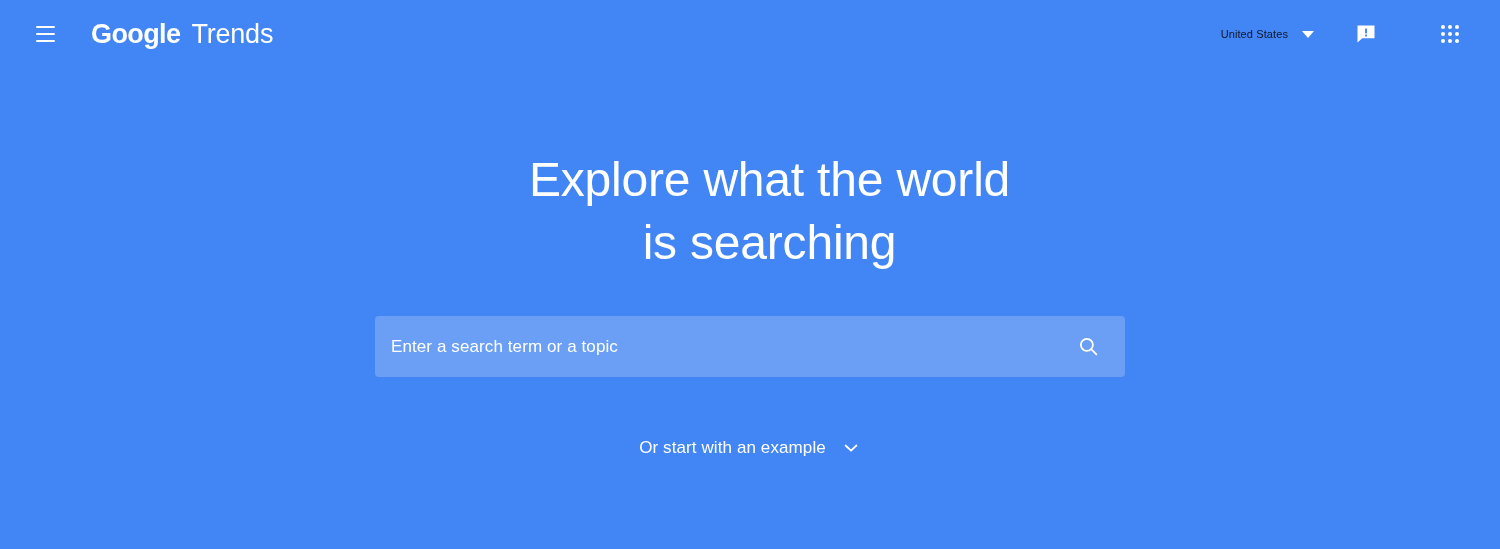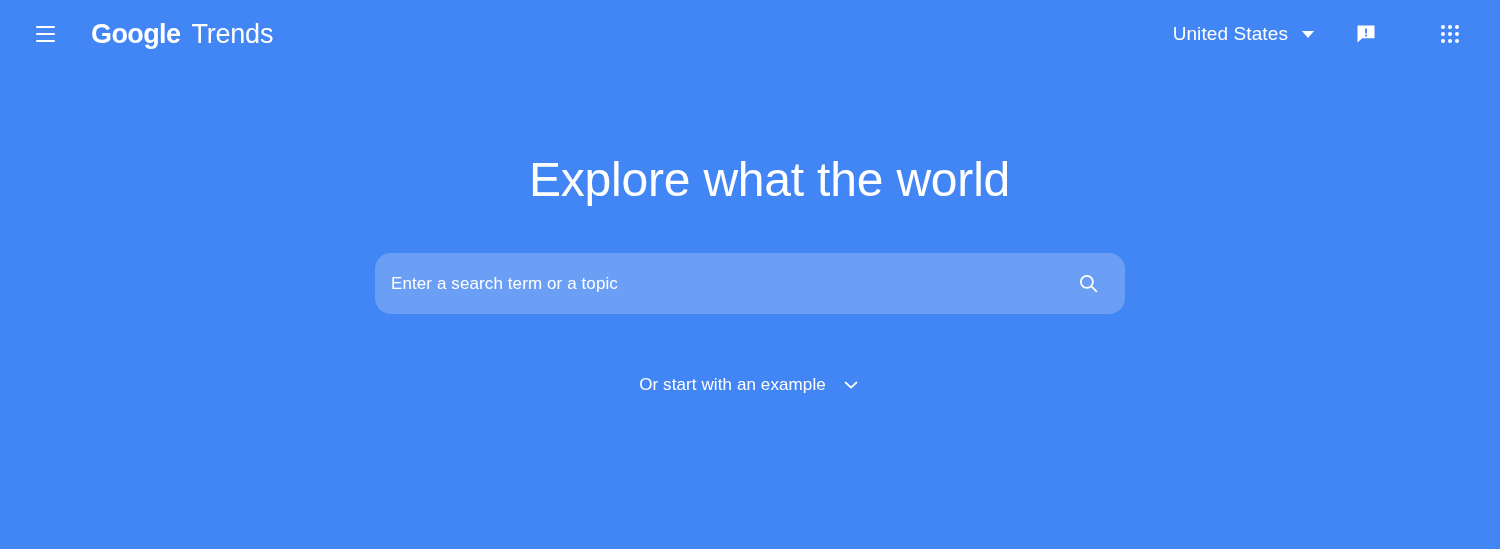--- a/index.html
+++ b/index.html
@@ -87,23 +87,23 @@
 
   .region-selector {
     display: flex;
     align-items: center;
     cursor: pointer;
     user-select: none;
     gap: 14px;
     margin-right: 30px;
   }
   .region-label {
-    font-size: 19px;
+    font-size: 11px;
     font-weight: 500;
-    color: #ffffff;
+    color: #0f172a;
     letter-spacing: 0.1px;
     white-space: nowrap;
   }
   .caret-down {
     width: 0;
     height: 0;
     border-left: 6px solid transparent;
     border-right: 6px solid transparent;
     border-top: 7px solid #ffffff;
   }
@@ -160,21 +160,21 @@
     max-width: 620px;
     margin-left: 39px;
   }
 
   
   .search-box {
     margin-top: 42px;
     width: 750px;
     height: 61px;
     background: rgba(255, 255, 255, 0.22);
-    border-radius: 16px;
+    border-radius: 4px;
     display: flex;
     align-items: center;
     padding: 0 14px 0 16px;
     cursor: text;
   }
 
   .search-input {
     flex: 1 1 auto;
     height: 100%;
     background: transparent;
@@ -270,20 +270,21 @@
         <i></i>
       </span>
     </button>
 
   </header>
 
   <main class="hero">
 
     <h1 class="headline">
       <span>Explore what the world</span><br>
+      <span>is searching</span>
     </h1>
 
     <div class="search-box">
       <input class="search-input" type="text" placeholder="Enter a search term or a topic" style="">
       <button class="search-submit" aria-label="Search">
         <svg width="23" height="23" viewBox="0 0 24 24">
           <circle cx="10.3" cy="10.3" r="6.3" fill="none" stroke="#ffffff" stroke-width="1.9"></circle>
           <line x1="15.1" y1="15.1" x2="20.2" y2="20.2" stroke="#ffffff" stroke-width="1.9" stroke-linecap="round"></line>
         </svg>
       </button>

